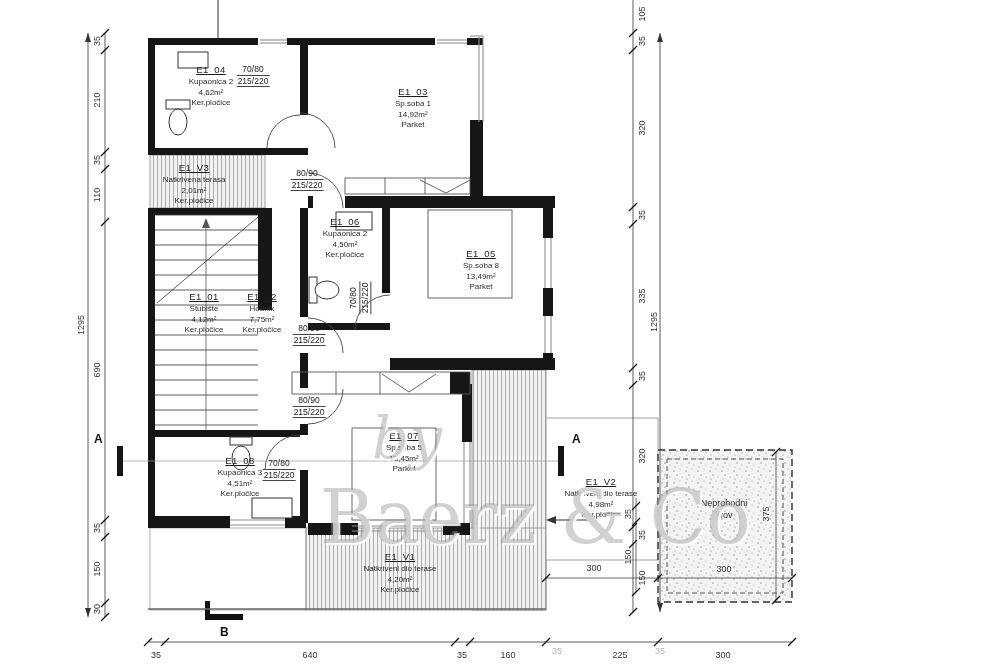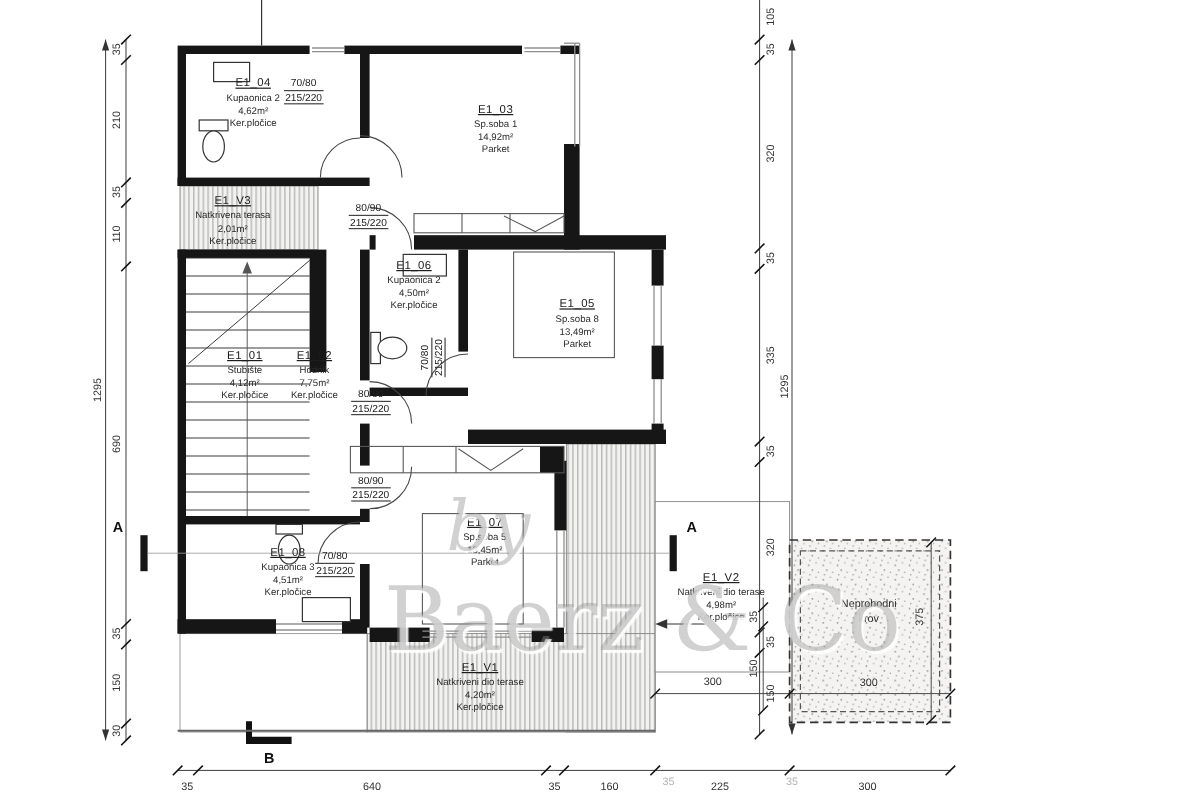--- a/index.html
+++ b/index.html
@@ -345,21 +345,21 @@
   <div class="dim v" style="left:642px;top:376px">35</div>
   <div class="dim v" style="left:642px;top:456px">320</div>
   <div class="dim v" style="left:642px;top:535px">35</div>
   <div class="dim v" style="left:642px;top:578px">150</div>
   <div class="dim v" style="left:654px;top:322px">1295</div>
 
   <div class="dim" style="left:156px;top:655px">35</div>
   <div class="dim" style="left:310px;top:655px">640</div>
   <div class="dim" style="left:462px;top:655px">35</div>
   <div class="dim" style="left:508px;top:655px">160</div>
-  <div class="dim" style="left:600px;top:655px">225</div>
+  <div class="dim" style="left:620px;top:655px">225</div>
   <div class="dim" style="left:723px;top:655px">300</div>
   <div class="dim faint" style="left:557px;top:651px">35</div>
   <div class="dim faint" style="left:660px;top:651px">35</div>
 
   <div class="dim" style="left:594px;top:568px">300</div>
   <div class="dim v" style="left:628px;top:514px">35</div>
   <div class="dim v" style="left:628px;top:557px">150</div>
   <div class="dim" style="left:724px;top:569px">300</div>
   <div class="dim v" style="left:766px;top:514px">375</div>
 

